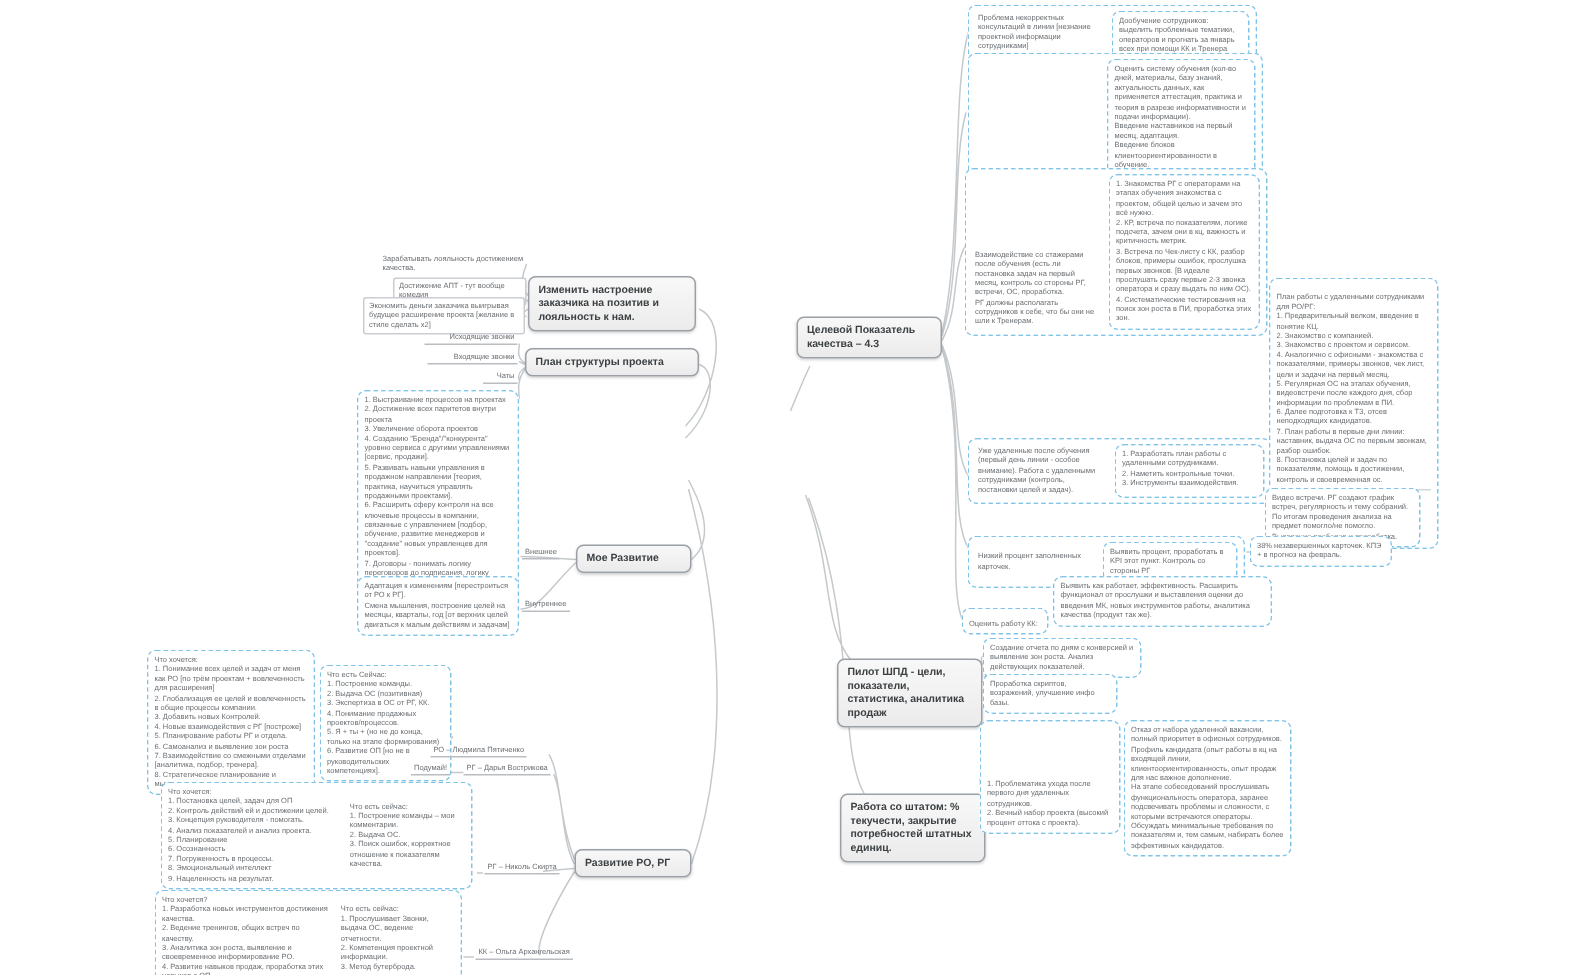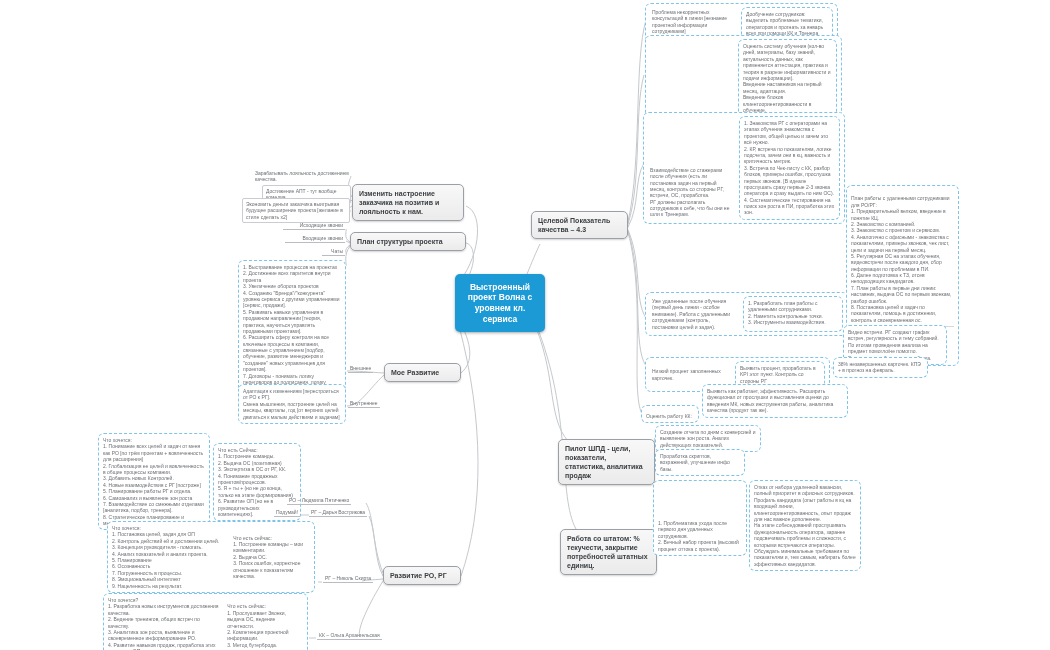--- a/index.html
+++ b/index.html
@@ -37,23 +37,20 @@
 <body>
 
 <div class="canvas">
 
   <svg class="links">
     <path d="M457,284 C478,262 486,214 466,206 M457,292 C476,274 478,246 466,243 M459,320 C472,344 474,362 461,373 M459,326 C484,420 484,510 461,576 M527,274 C532,262 536,252 540,244 M537,330 C556,380 548,418 568,441 M539,332 C572,420 558,496 576,529"></path>
     <path d="M628,222 C642,160 634,60 646,20 M628,224 C642,180 634,110 644,75 M628,227 C640,205 634,180 644,163 M628,230 C642,262 634,300 646,318 M628,231 C644,280 632,345 646,366 M628,232 C646,300 630,390 642,414 M845,315 C856,300 850,270 847,252 M845,318 C854,330 848,342 844,350 M831,368 L834,368 M655,455 C662,448 650,440 656,437 M655,462 L656,459 M657,548 C666,540 650,525 654,518"></path>
     <path d="M352,197 C345,188 350,180 351,176 M352,201 C346,196 350,192 351,191 M352,206 C346,210 350,211 351,211 M350,242 C343,238 347,231 346,229 M350,243 L346,241 M350,245 C343,250 347,253 346,254 M350,246 C343,256 347,264 346,266 M384,373 C368,372 358,371 347,371 M384,375 C368,390 360,406 347,406 M383,573 C372,545 374,516 366,503 M287,504 C296,500 298,495 302,491 M383,576 C374,560 376,530 369,516 M309,515 L297,515 M383,579 C372,580 366,580 362,581 M322,582 L318,582 M383,581 C370,602 356,630 360,637 M316,638 L309,638"></path>
   </svg>
 
-  <div class="node center-node" style="left:455px;top:274px;width:90px;height:58px;">
-    <span>Выстроенный проект Волна с уровнем кл. сервиса</span>
-  </div>
 
   <div class="node branch" style="left:352px;top:184px;width:112px;">Изменить настроение заказчика на позитив и лояльность к нам.</div>
   <div class="node branch" style="left:350px;top:232px;width:116px;">План структуры проекта</div>
   <div class="node branch" style="left:384px;top:363px;width:77px;">Мое Развитие</div>
   <div class="node branch" style="left:383px;top:566px;width:78px;">Развитие РО, РГ</div>
 
   <div class="node branch" style="left:531px;top:211px;width:97px;">Целевой Показатель качества – 4.3</div>
   <div class="node branch" style="left:558px;top:439px;width:97px;">Пилот ШПД - цели, показатели, статистика, аналитика продаж</div>
   <div class="node branch" style="left:560px;top:529px;width:97px;">Работа со штатом: % текучести, закрытие потребностей штатных единиц.</div>
 

